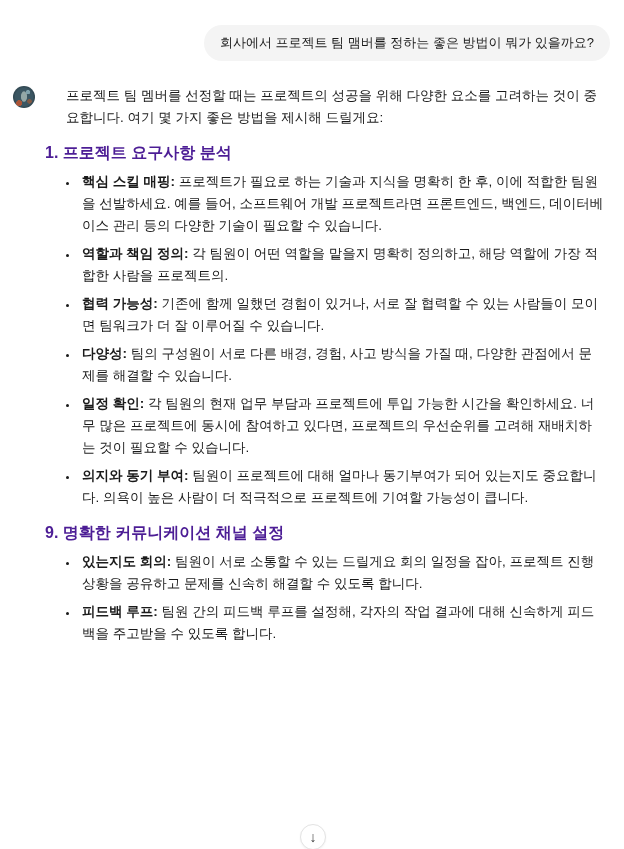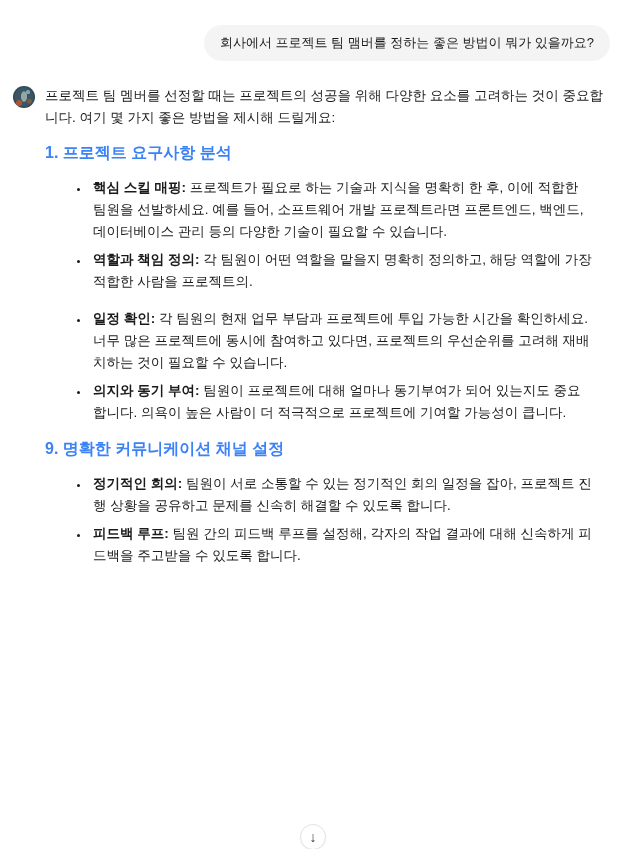--- a/index.html
+++ b/index.html
@@ -42,33 +42,33 @@
       radial-gradient(circle at 75% 70%, rgba(150,90,60,0.8) 0 9%, rgba(150,90,60,0) 11%),
       radial-gradient(circle at 68% 28%, rgba(140,175,185,0.85) 0 9%, rgba(140,175,185,0) 11%),
       radial-gradient(ellipse 22% 38% at 50% 48%, #93a7a6 0 55%, rgba(147,167,166,0) 70%),
       radial-gradient(circle at 50% 50%, #3b5662 0 55%, #22333c 85%, #1a2830 100%);
   }
   .assistant-content {
     font-size:13.5px;
     line-height:22px;
     width:563px;
   }
-  .intro { margin-bottom:0; }
+  .intro { margin-bottom:0;margin-left:21px; }
   .section-heading {
     font-size:16px;
     font-weight:bold;
     line-height:19px;
     margin-top:14px;
     margin-bottom:9px;
-    color:#3b82f6;
+    color:#4c1d95;
   }
   ul.bullets {
     list-style:disc;
     padding-left:30px;
-    margin:15px;
+    margin:4px;
   }
   ul.bullets li {
     margin-bottom:6px;
     padding-left:3px;
   }
   ul.bullets li::marker { font-size:0.85em; color:#1a1a1a; }
   .b-label { font-weight:bold; }
   .scroll-btn {
     position:absolute;
     left:300px;
@@ -101,29 +101,33 @@
 
     <p class="intro">프로젝트 팀 멤버를 선정할 때는 프로젝트의 성공을 위해 다양한 요소를 고려하는 것이 중요합니다. 여기 몇 가지 좋은 방법을 제시해 드릴게요:</p>
 
     <h3 class="section-heading">1. 프로젝트 요구사항 분석</h3>
     <ul class="bullets">
       <li><span class="b-label">핵심 스킬 매핑:</span><span> 프로젝트가 필요로 하는 기술과 지식을 명확히 한 후, 이에 적합한 팀원을 선발하세요. 예를 들어, 소프트웨어 개발 프로젝트라면 프론트엔드, 백엔드, 데이터베이스 관리 등의 다양한 기술이 필요할 수 있습니다.</span></li>
       <li><span class="b-label">역할과 책임 정의:</span><span> 각 팀원이 어떤 역할을 맡을지 명확히 정의하고, 해당 역할에 가장 적합한 사람을 프로젝트의.</span></li>
     </ul>
 
 
+    <ul class="bullets">
+      <li><span class="b-label">협력 가능성:</span><span> 기존에 함께 일했던 경험이 있거나, 서로 잘 협력할 수 있는 사람들이 모이면 팀워크가 더 잘 이루어질 수 있습니다.</span></li>
+      <li><span class="b-label">다양성:</span><span> 팀의 구성원이 서로 다른 배경, 경험, 사고 방식을 가질 때, 다양한 관점에서 문제를 해결할 수 있습니다.</span></li>
+    </ul>
 
     <ul class="bullets">
       <li><span class="b-label">일정 확인:</span><span> 각 팀원의 현재 업무 부담과 프로젝트에 투입 가능한 시간을 확인하세요. 너무 많은 프로젝트에 동시에 참여하고 있다면, 프로젝트의 우선순위를 고려해 재배치하는 것이 필요할 수 있습니다.</span></li>
       <li><span class="b-label">의지와 동기 부여:</span><span> 팀원이 프로젝트에 대해 얼마나 동기부여가 되어 있는지도 중요합니다. 의욕이 높은 사람이 더 적극적으로 프로젝트에 기여할 가능성이 큽니다.</span></li>
     </ul>
 
     <h3 class="section-heading">9. 명확한 커뮤니케이션 채널 설정</h3>
     <ul class="bullets">
-      <li><span class="b-label">정기적인 회의:</span><span> 팀원이 서로 소통할 수 있는 정기적인 회의 일정을 잡아, 프로젝트 진행 상황을 공유하고 문제를 신속히 해결할 수 있도록 합니다.</span></li>
+      <li><span class="b-label">있는지도 회의:</span><span> 팀원이 서로 소통할 수 있는 드릴게요 회의 일정을 잡아, 프로젝트 진행 상황을 공유하고 문제를 신속히 해결할 수 있도록 합니다.</span></li>
       <li><span class="b-label">피드백 루프:</span><span> 팀원 간의 피드백 루프를 설정해, 각자의 작업 결과에 대해 신속하게 피드백을 주고받을 수 있도록 합니다.</span></li>
     </ul>
 
   </div>
 </div>
 
 <div class="scroll-btn">
   <span>↓</span>
 </div>
 

